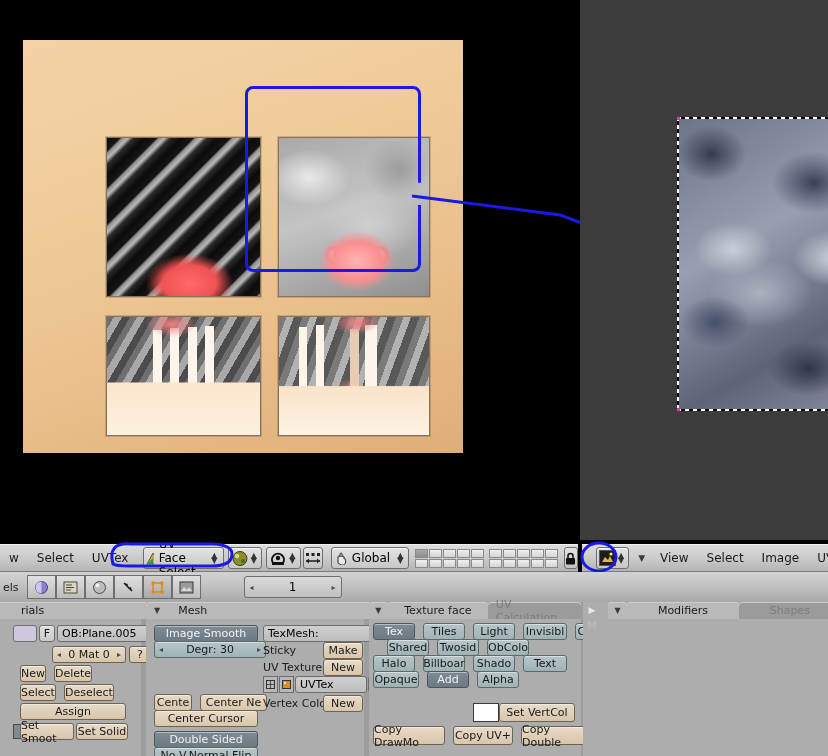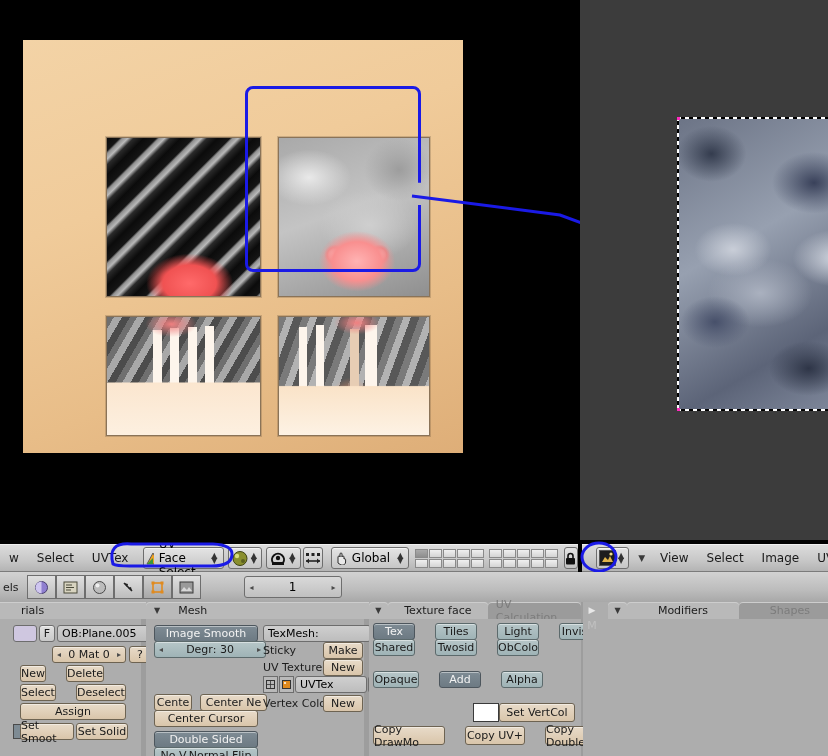--- a/index.html
+++ b/index.html
@@ -125,21 +125,21 @@
 
   .btn{background:linear-gradient(180deg,#e8dbc9,#d9c5aa);border:1px solid #6d6352;
        border-radius:3px;height:15px;display:flex;align-items:center;justify-content:center;
        font-size:11px;color:#1a1a1a;box-shadow:inset 0 1px 0 rgba(255,255,255,.45);}
   .btn.blu{background:linear-gradient(180deg,#b6c6c8,#9fb3b6);border-color:#5c6a6c;}
   .btn.on{background:linear-gradient(180deg,#7e8b94,#6d7a83);color:#f2f2f2;border-color:#4d565d;}
   .btn.gray{background:linear-gradient(180deg,#e0e0e0,#c9c9c9);border-color:#6e6e6e;}
   .txtfield{background:linear-gradient(180deg,#cfcfcf,#bdbdbd);border:1px solid #6d6d6d;
        border-radius:3px;height:15px;display:flex;align-items:center;padding:0 4px;font-size:11px;}
   .lblplain{font-size:11px;color:#1c1c1c;}
-  .row{display:flex;gap:20px;}
+  .row{display:flex;gap:8px;}
   .pbtnArrow{font-size:8px;color:#4a4a4a;}
 </style>
 </head>
 <body>
 
 <div class="app">
 
   <div id="viewport3d">
     <div id="renderPlane">
       <div class="subimg" id="si1"></div>
@@ -431,24 +431,30 @@
         </div>
       </div>
       <div class="pbody" style="position:relative;height:137px;">
         <div class="row" style="position:absolute;left:4px;top:4px">
           <div class="btn on" style="width:40px">Tex</div>
           <div class="btn blu" style="width:40px">Tiles</div>
           <div class="btn blu" style="width:40px">Light</div>
           <div class="btn blu" style="width:42px">Invisibl</div>
           <div class="btn blu" style="width:42px">Collisio</div>
         </div>
-        <div class="row" style="position:absolute;left:4px;top:20px">
+        <div class="row" style="position:absolute;left:18px;top:20px">
           <div class="btn blu" style="width:40px">Shared</div>
           <div class="btn blu" style="width:40px">Twosid</div>
           <div class="btn blu" style="width:40px">ObColo</div>
+        </div>
+        <div class="row" style="position:absolute;left:4px;top:36px">
+          <div class="btn blu" style="width:40px">Halo</div>
+          <div class="btn blu" style="width:40px">Billboar</div>
+          <div class="btn blu" style="width:40px">Shado</div>
+          <div class="btn blu" style="width:42px">Text</div>
         </div>
         <div class="row" style="position:absolute;left:4px;top:52px">
           <div class="btn blu" style="width:44px">Opaque</div>
           <div class="btn on" style="width:40px">Add</div>
           <div class="btn blu" style="width:40px">Alpha</div>
         </div>
 
         <div style="position:absolute;left:104px;top:84px;width:24px;height:17px;background:#fff;border:1px solid #3a3a3a"></div>
         <div class="btn" style="position:absolute;left:130px;top:84px;width:74px;height:17px">Set VertCol</div>
 

